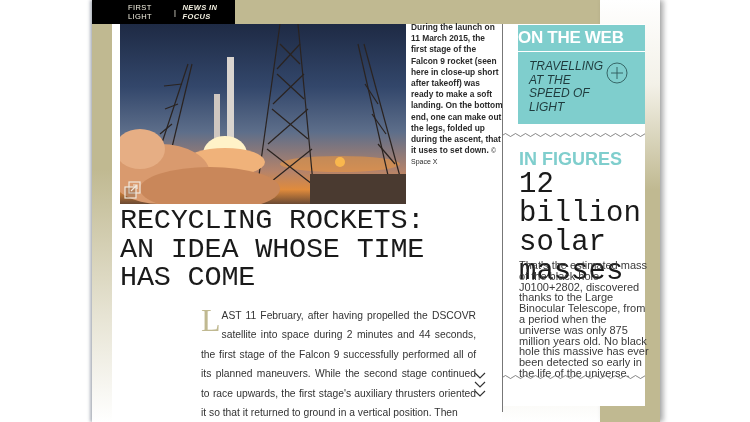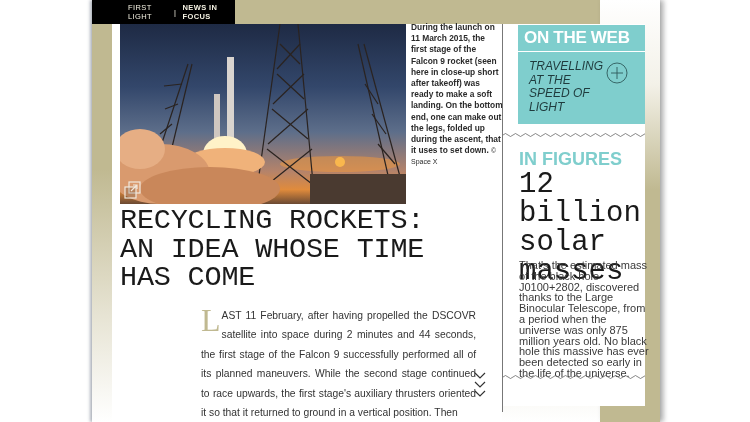--- a/index.html
+++ b/index.html
@@ -18,21 +18,21 @@
     background: linear-gradient(to bottom, #ffffff 0%, #f3f1e8 20%, #c0b991 45%, #c0b991 100%);
     box-shadow: 3px 0 6px rgba(0,0,0,0.2);
   }
   .tabbar {
     position: absolute; left: 92px; top: 0; width: 143px; height: 24px;
     background: #000000;
     display: flex; align-items: center; padding-left: 36px; box-sizing: border-box;
     color: #f4f1e2; font-size: 7.5px; letter-spacing: 0.4px;
   }
   .tabbar .sep { margin: 0 6px; }
-  .tabbar .active { font-weight: bold; }
+  .tabbar .active { font-weight: bold; font-style: italic; }
   .article {
     position: absolute; left: 112px; top: 24px; width: 390px; height: 398px;
     background: #ffffff;
   }
   .photo {
     position: absolute; left: 120px; top: 24px; width: 286px; height: 180px;
     background: linear-gradient(to bottom, #1e2a44 0%, #33476b 35%, #5d6e8a 60%, #b5836a 82%, #e08b3c 92%, #6b4a33 100%);
     overflow: hidden;
   }
   .photo svg { position: absolute; left: 0; top: 0; }
@@ -66,21 +66,21 @@
     position: absolute; left: 502px; top: 24px; width: 1px; height: 388px;
     background: #777;
   }
   .sidebar {
     position: absolute; left: 503px; top: 24px; width: 142px; height: 382px;
     background: #ffffff;
   }
   .otw-title {
     position: absolute; left: 518px; top: 25px; width: 127px; height: 26px;
     background: #7fcecd; color: #ffffff;
-    font-weight: bold; font-size: 17px; line-height: 26px; padding-left: 6px; box-sizing: border-box;
+    font-weight: bold; font-size: 17px; line-height: 26px; box-sizing: border-box;
     letter-spacing: -0.3px;
   }
   .otw-body {
     position: absolute; left: 518px; top: 52px; width: 127px; height: 72px;
     background: #7fcecd;
   }
   .otw-link {
     position: absolute; left: 529px; top: 60px; width: 80px;
     font-size: 12px; line-height: 13.5px; color: #1f3b3d; font-style: italic;
   }

